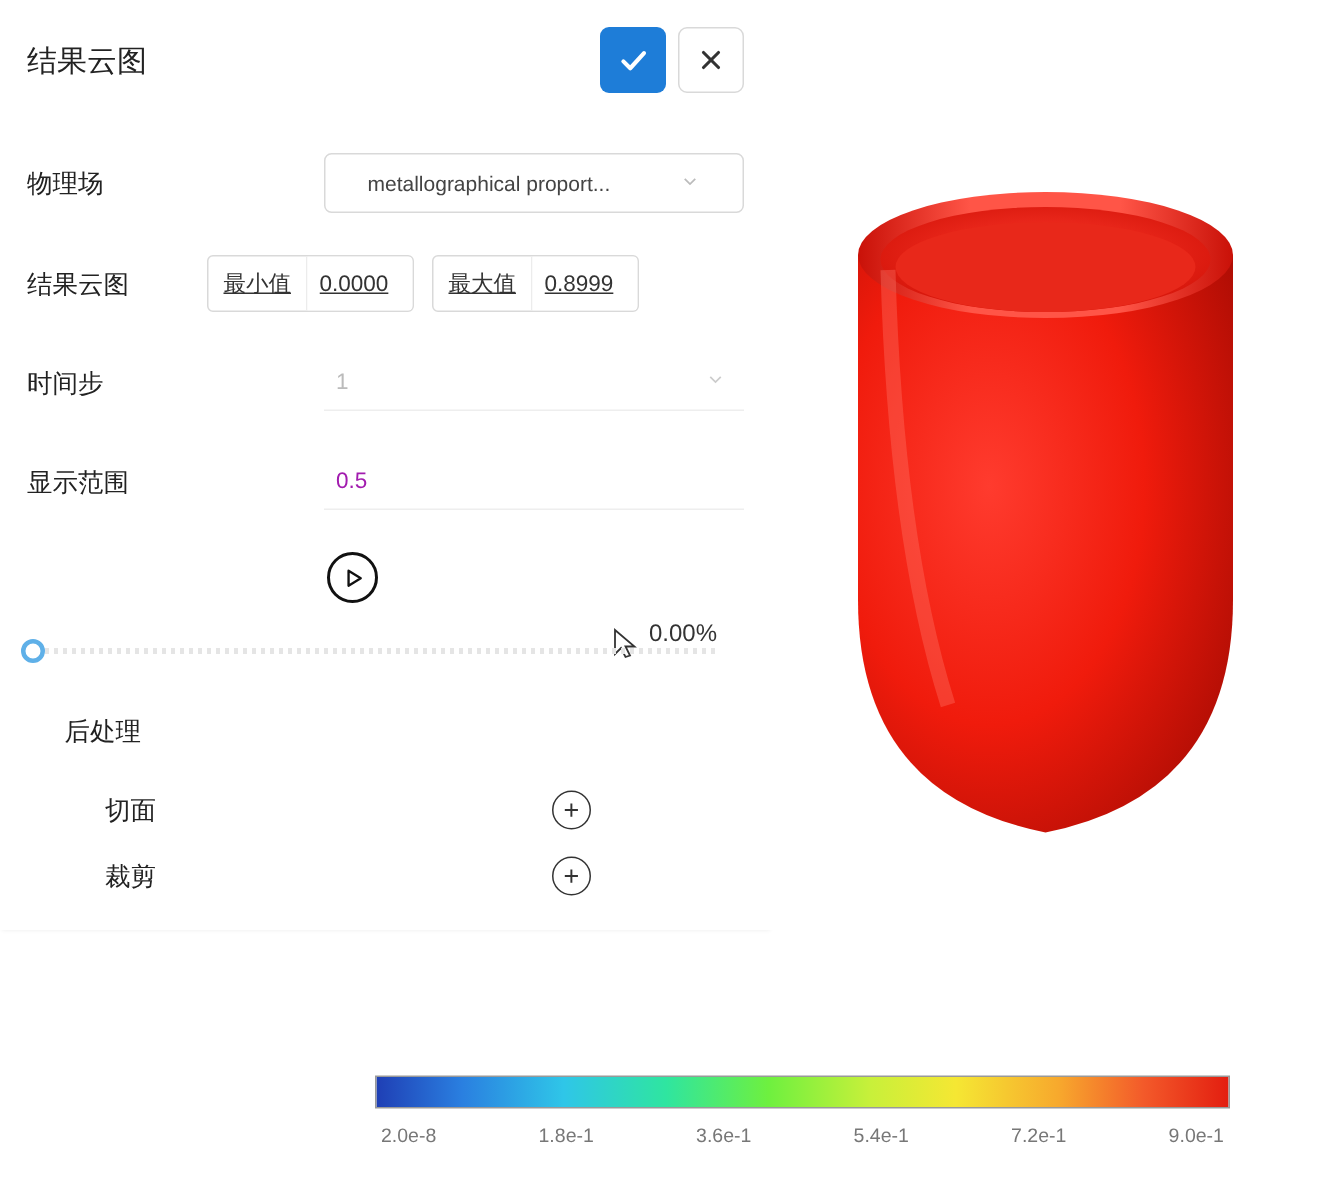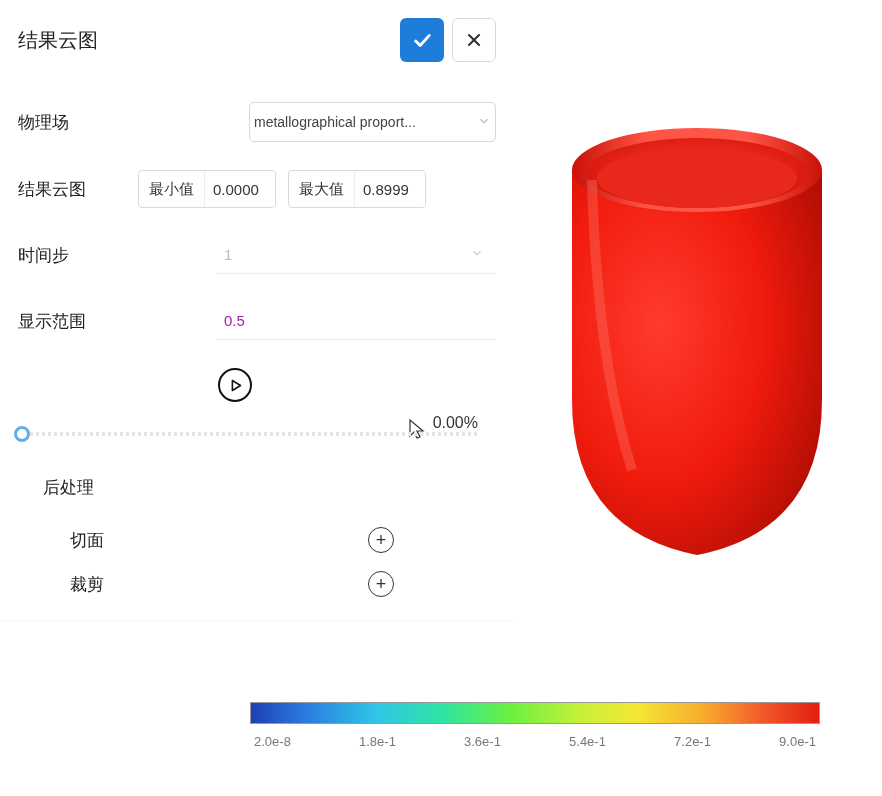--- a/index.html
+++ b/index.html
@@ -64,28 +64,28 @@
   color: #222;
 }
 .row-label2 {
   width: 190px;
   padding-left: 52px;
   font-size: 17px;
   color: #222;
 }
 .row-control { flex: 1; }
 .select {
-  width: 247px;
+  width: 280px;
   height: 40px;
   border: 1px solid #d9d9d9;
   border-radius: 5px;
   display: flex;
   align-items: center;
   justify-content: space-between;
-  padding: 0 4px;
+  padding: 0 28px;
   cursor: pointer;
   color: #444;
 }
 .select-arrow { color: #bbb; }
 .slider-track {
   position: relative;
   width: 275px;
   height: 6px;
   background: #cde5f7;
   border-radius: 3px;
@@ -106,20 +106,21 @@
   border-radius: 50%;
 }
 .range-group { display: flex; gap: 12px; }
 .range-box {
   display: flex;
   border: 1px solid #d9d9d9;
   border-radius: 4px;
   overflow: hidden;
   height: 38px;
   background: #fff;
+  text-decoration: underline;
 }
 .range-label {
   padding: 0 10px;
   display: flex; align-items: center;
   border-right: 1px solid #ececec;
   font-size: 15px;
   color: #333;
 }
 .range-input {
   border: none;
@@ -222,21 +223,21 @@
   position: absolute;
   left: 512px;
   top: 0;
   width: 370px;
   height: 620px;
   background: #fff;
 }
 .legend {
   position: absolute;
   left: 250px;
-  bottom: 47px;
+  bottom: 32px;
   width: 570px;
 }
 .legend-bar {
   height: 22px;
   border: 1px solid #999;
   background: linear-gradient(to right,
     #1f3fb5 0%,
     #2a7fe0 10%,
     #2fc6e8 22%,
     #2fe5a0 34%,

